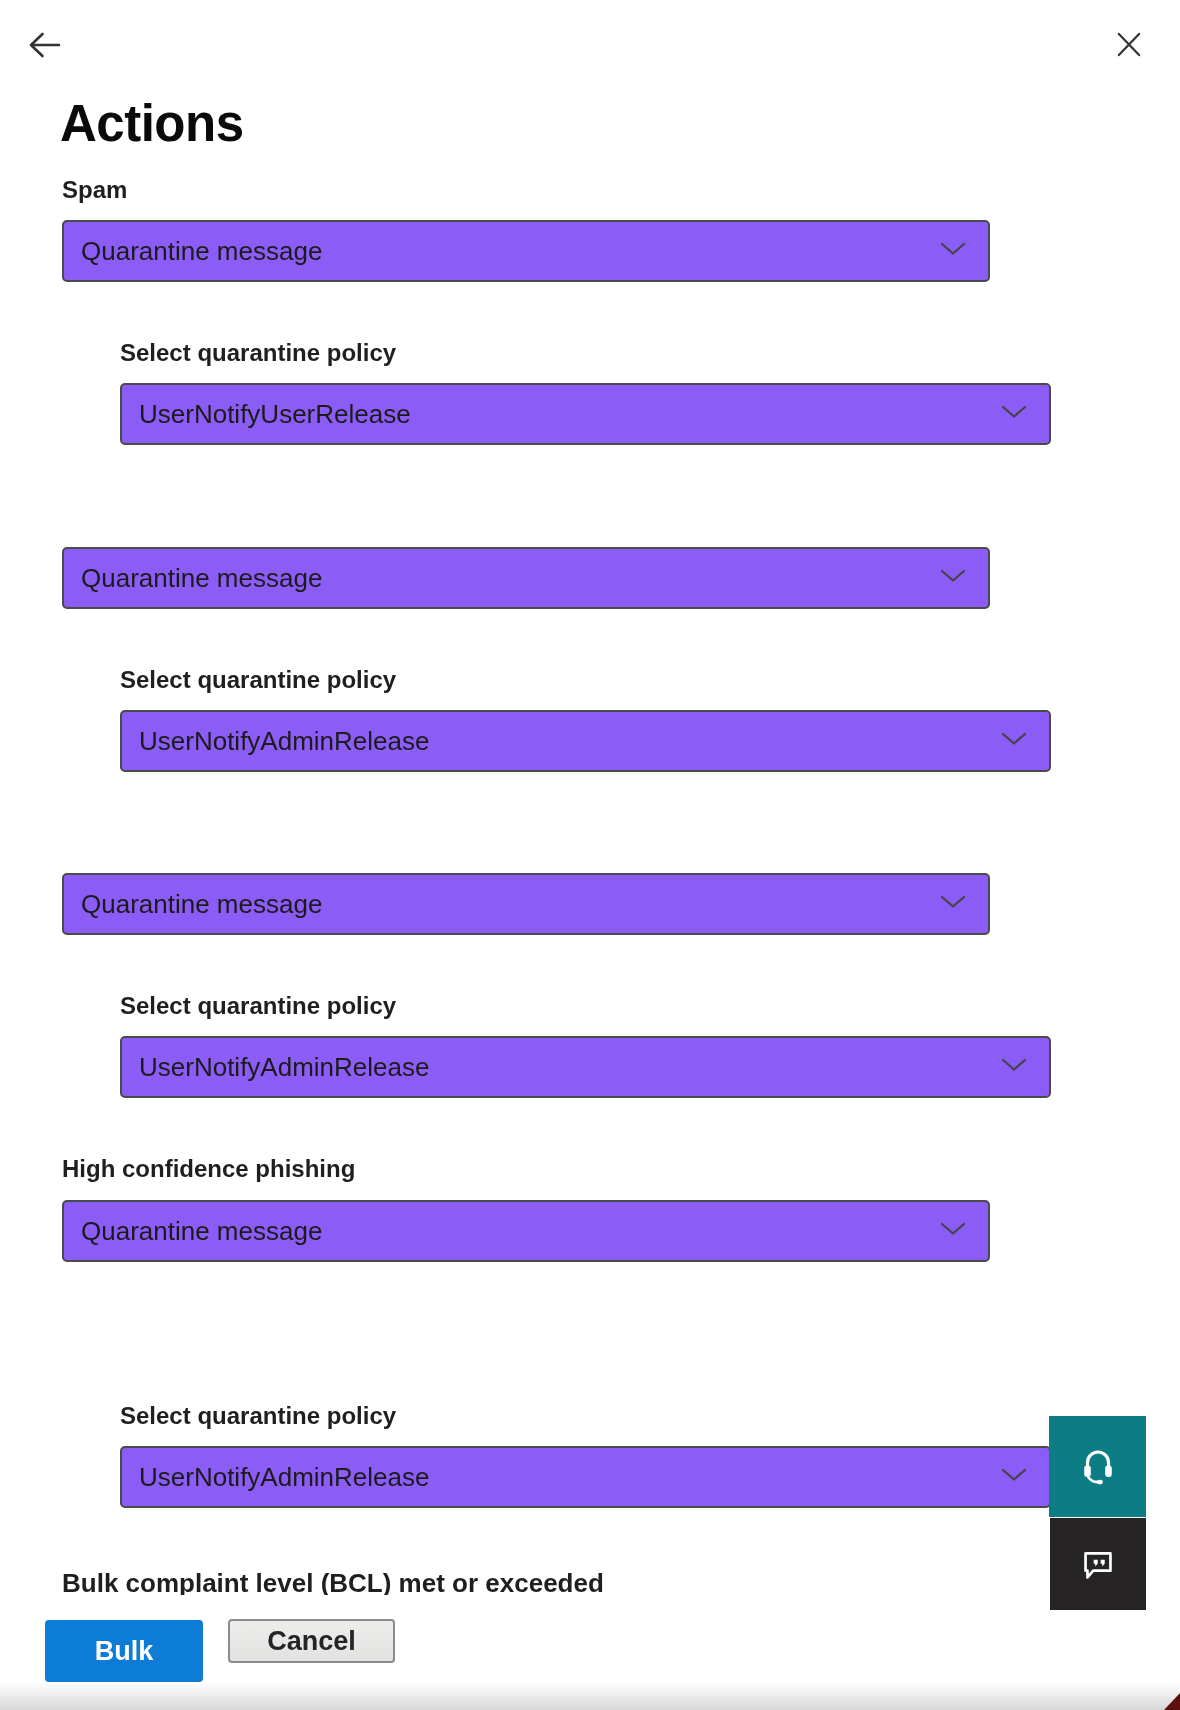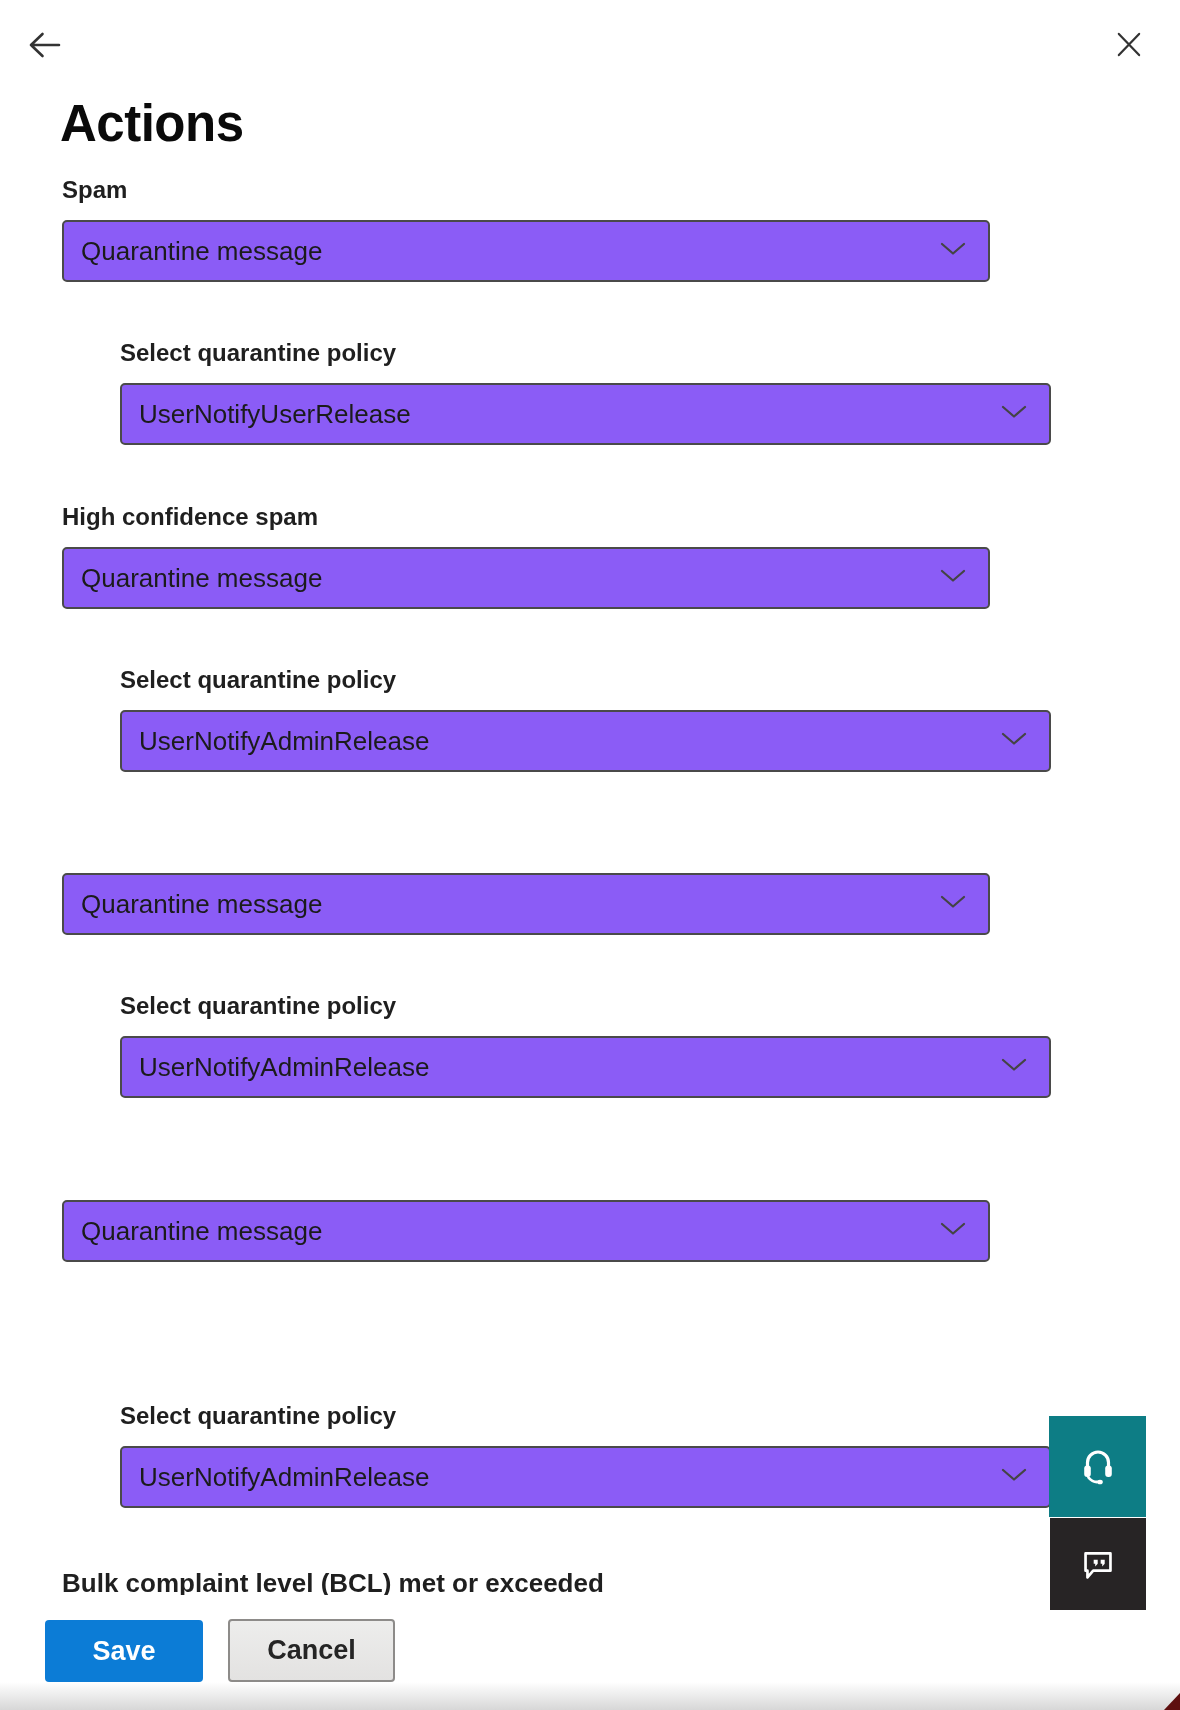--- a/index.html
+++ b/index.html
@@ -50,21 +50,21 @@
     cursor:pointer;padding:0;
   }
   #help-btn{left:1049px;top:1416px;width:97px;height:101px;background:var(--help-teal);}
   #feedback-btn{left:1050px;top:1518px;width:96px;height:92px;background:var(--feedback-dark);}
   .footer-btn{
     position:absolute;font-family:"Liberation Sans",sans-serif;font-size:27px;font-weight:600;
     border-radius:4px;cursor:pointer;display:flex;align-items:center;justify-content:center;
   }
   #save-btn{left:45px;top:1620px;width:158px;height:62px;background:var(--accent-blue);
     color:#fff;border:none;}
-  #cancel-btn{left:228px;top:1619px;width:167px;height:63px;color:#252525;
+  #cancel-btn{left:228px;top:1619px;width:167px;height:44px;color:#252525;
     background:linear-gradient(180deg,#ededec,#e3e2e1);border:2px solid #8d8b89;}
   .bottom-fade{
     position:absolute;left:0;top:1682px;width:1180px;height:28px;
     background:linear-gradient(180deg,rgba(255,255,255,0),#d7d7d7);pointer-events:none;
   }
   .cursor-sliver{
     position:absolute;left:1164px;top:1693px;width:16px;height:17px;
     background:#5e0f0f;clip-path:polygon(100% 0,100% 100%,0 100%);pointer-events:none;
   }
 </style>
@@ -103,21 +103,20 @@
   <div class="field-label lvl2" style="top:337px">Select quarantine policy</div>
   <div class="dropdown dd-sub" style="top:383px">
     <span class="value">UserNotifyUserRelease</span>
     <span class="chev">
       <svg width="26" height="14" viewBox="0 0 26 14" fill="none">
           <path d="M2 2 L13 11.5 L24 2" stroke="#444" stroke-width="2.2" stroke-linecap="round" stroke-linejoin="round"></path>
         </svg>
     </span>
   </div>
 
-  <div class="field-label lvl1" style="top:501px">High confidence spam</div>
   <div class="dropdown dd-main" style="top:547px">
     <span class="value">Quarantine message</span>
     <span class="chev">
       <svg width="26" height="14" viewBox="0 0 26 14" fill="none">
           <path d="M2 2 L13 11.5 L24 2" stroke="#444" stroke-width="2.2" stroke-linecap="round" stroke-linejoin="round"></path>
         </svg>
     </span>
   </div>
 
   <div class="field-label lvl2" style="top:664px">Select quarantine policy</div>
@@ -143,20 +142,21 @@
   <div class="field-label lvl2" style="top:990px">Select quarantine policy</div>
   <div class="dropdown dd-sub" style="top:1036px">
     <span class="value">UserNotifyAdminRelease</span>
     <span class="chev">
       <svg width="26" height="14" viewBox="0 0 26 14" fill="none">
           <path d="M2 2 L13 11.5 L24 2" stroke="#444" stroke-width="2.2" stroke-linecap="round" stroke-linejoin="round"></path>
         </svg>
     </span>
   </div>
 
+  <div class="field-label lvl1" style="top:1153px">High confidence phishing</div>
   <div class="dropdown dd-main" style="top:1200px">
     <span class="value">Quarantine message</span>
     <span class="chev">
       <svg width="26" height="14" viewBox="0 0 26 14" fill="none">
           <path d="M2 2 L13 11.5 L24 2" stroke="#444" stroke-width="2.2" stroke-linecap="round" stroke-linejoin="round"></path>
         </svg>
     </span>
   </div>
 
 
@@ -188,18 +188,18 @@
   <button class="side-btn" id="feedback-btn">
     <span>
       <svg width="46" height="46" viewBox="0 0 48 48" fill="none">
         <path d="M11 14 h26 v18 h-18 l-6 7 v-7 h-2 z" stroke="#fff" stroke-width="2.8" stroke-linejoin="round"></path>
         <path d="M19.5 20.5 h4.2 v4.2 l-2.6 3 v-3 h-1.6 z" fill="#fff"></path>
         <path d="M26.8 20.5 h4.2 v4.2 l-2.6 3 v-3 h-1.6 z" fill="#fff"></path>
       </svg>
     </span>
   </button>
 
-  <button class="footer-btn" id="save-btn">Save</button>
+  <button class="footer-btn" id="save-btn">Bulk</button>
   <button class="footer-btn" id="cancel-btn">Cancel</button>
 
   <div class="bottom-fade"></div>
   <div class="cursor-sliver"></div>
 </div>
 
 </body></html>

